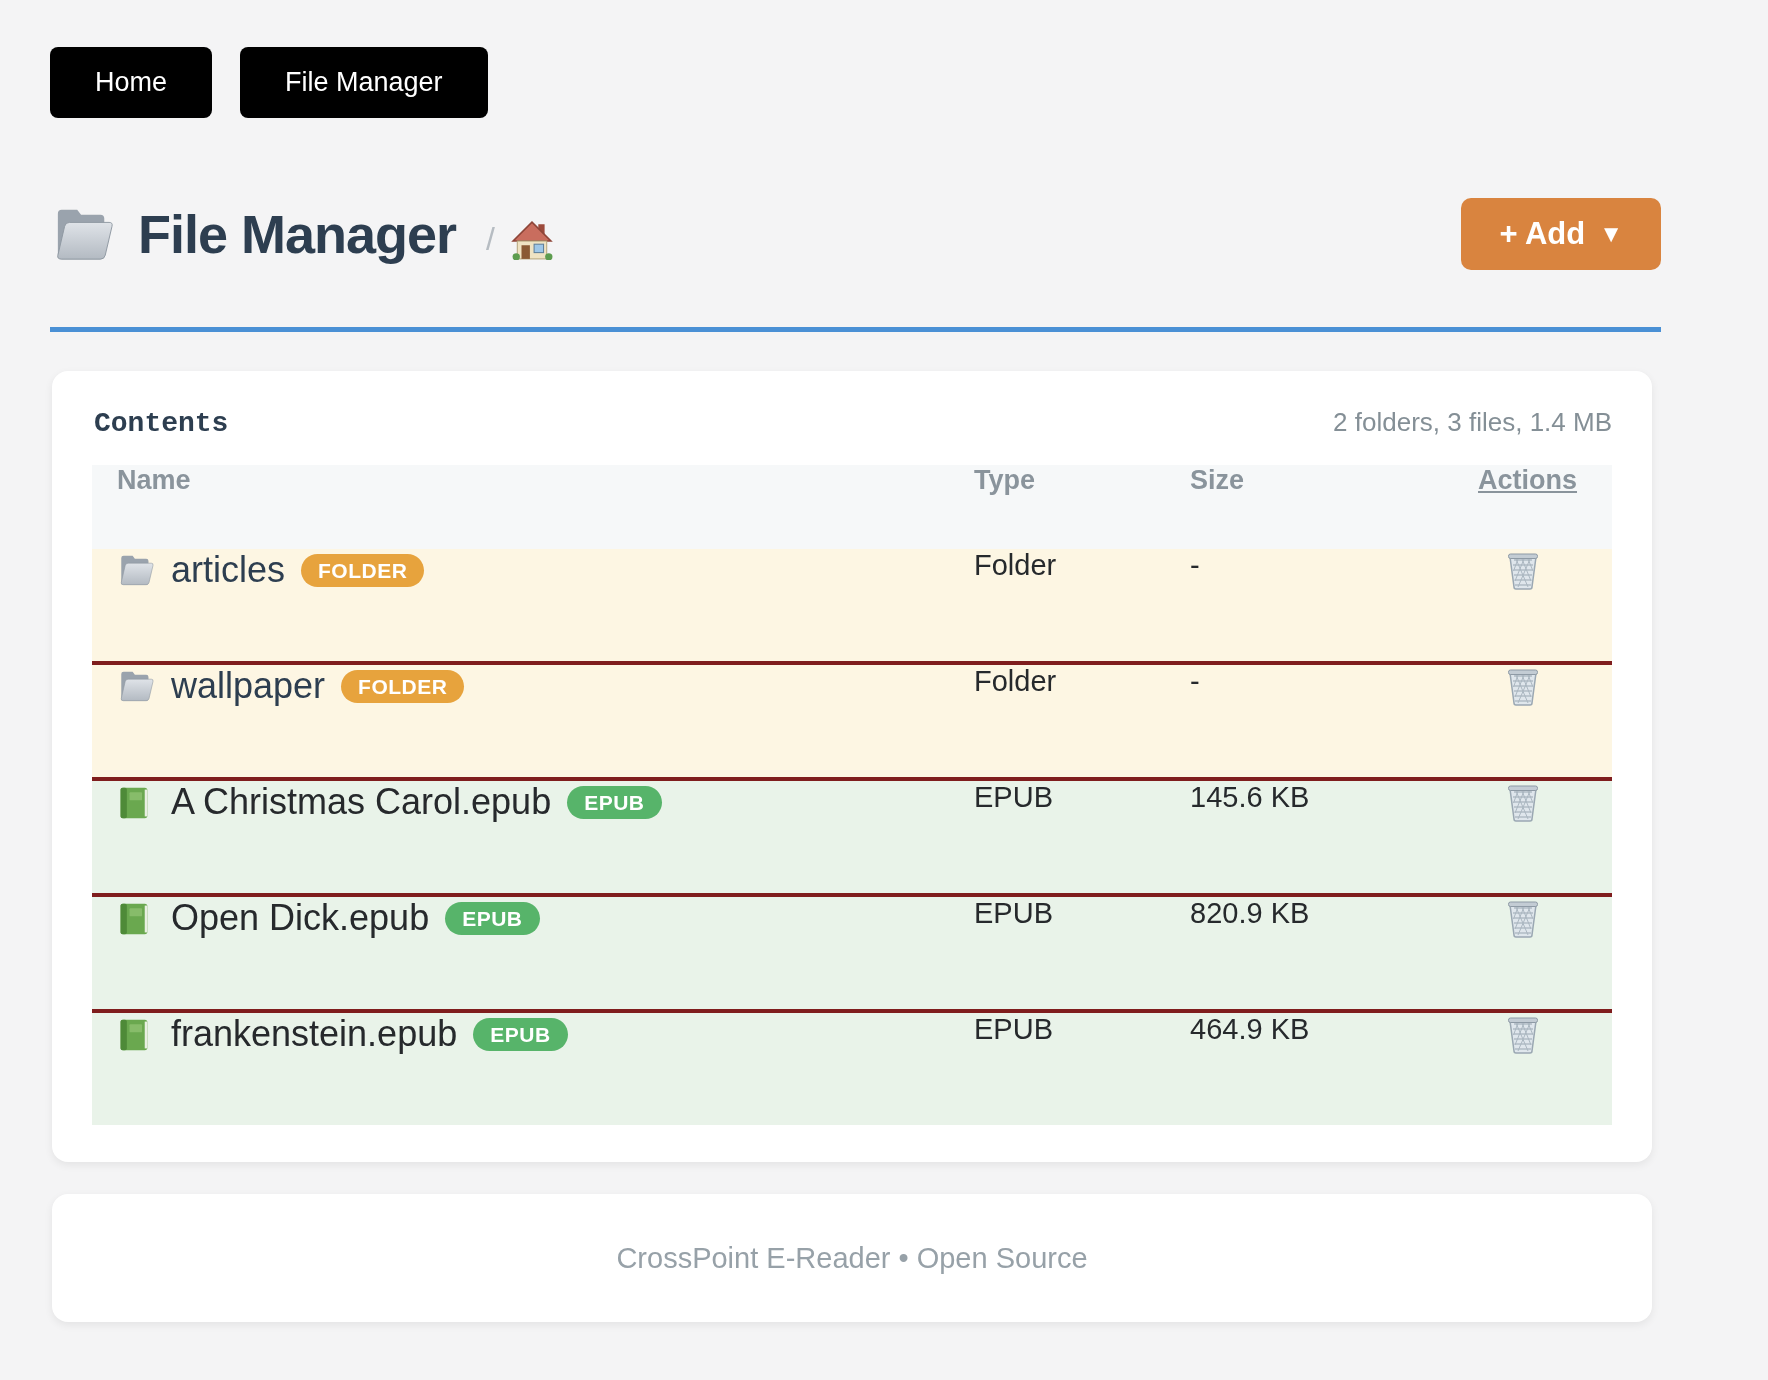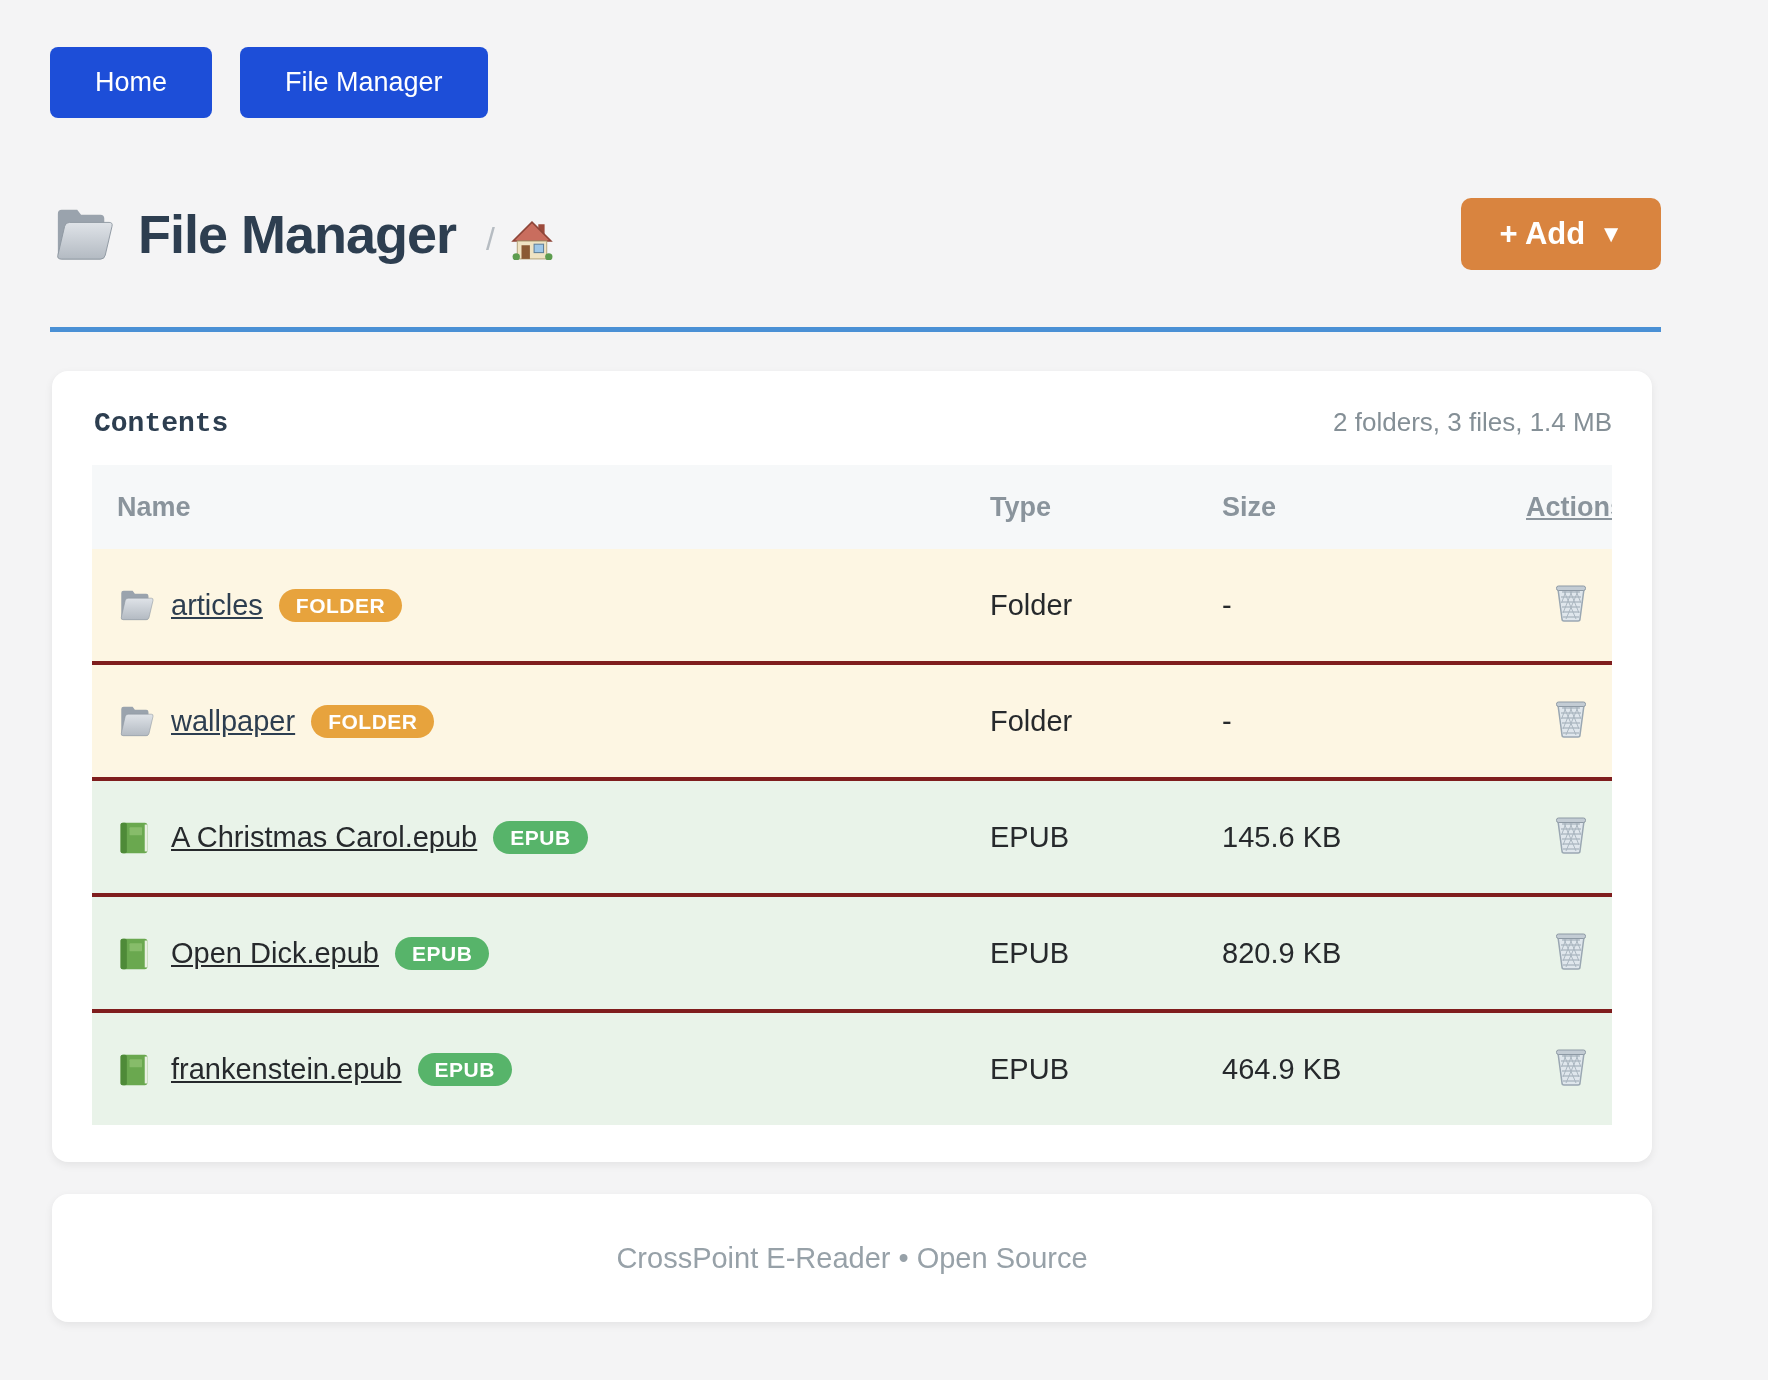--- a/index.html
+++ b/index.html
@@ -9,21 +9,21 @@
     font-family:"Liberation Sans","DejaVu Sans",sans-serif;
     color:#24292e;
     position:relative;
     overflow:hidden;
   }
   .page{position:absolute;left:0;top:0;width:1768px;height:1380px;}
 
   
   .nav{position:absolute;left:50px;top:47px;display:flex;gap:28px;}
   .nav-btn{
-    background:#1d4ed8;color:#fff;border:none;border-radius:8px;
+    background:#000000;color:#fff;border:none;border-radius:8px;
     font-size:27px;font-family:inherit;cursor:pointer;
     height:71px;padding:0 45px;display:flex;align-items:center;justify-content:center;
   }
 
   
   .header-row{position:absolute;left:50px;top:176px;width:1611px;height:116px;
     display:flex;align-items:center;}
   .title-folder{width:66px;height:58px;margin-right:22px;flex:0 0 auto;}
   h1.page-title{margin:0;font-size:54px;font-weight:bold;color:#2d3e50;letter-spacing:-1px;}
   .crumb-sep{color:#b6bcc2;font-size:32px;margin:10px 0 0 30px;}
@@ -42,33 +42,33 @@
     box-shadow:0 3px 8px rgba(0,0,0,0.07);
   }
   .contents-card{top:371px;height:791px;box-sizing:border-box;padding:0 40px;}
   .card-head{display:flex;align-items:baseline;justify-content:space-between;
     padding:36px 0 26px 2px;}
   .card-title{font-size:28px;font-weight:bold;color:#2d3e50;font-family:Liberation Mono, monospace;}
   .card-summary{font-size:26px;color:#848f96;}
 
   
   .table{width:1520px;}
-  .trow{display:flex;align-items:center;gap:16px;}
+  .trow{display:flex;align-items:flex-start;}
   .thead{background:#f6f8f9;height:84px;}
   .thead .cell{font-size:27px;font-weight:bold;color:#8a949c;}
   .cell{padding:0 25px;box-sizing:border-box;overflow:hidden;white-space:nowrap;}
   .col-name{flex:0 0 857px;display:flex;align-items:center;gap:16px;}
   .col-type{flex:0 0 216px;}
   .col-size{flex:0 0 288px;}
   .col-actions{flex:1 1 auto;text-decoration:underline;}
   .tbody .trow{height:112px;border-top:4px solid #7f1d1d;}
   .tbody .trow:first-child{border-top:none;}
   .trow.folder{background:#fdf6e3;}
   .trow.epub{background:#e9f3e9;}
-  .row-name{font-size:29px;text-decoration:underline;}
+  .row-name{font-size:36px;}
   .trow.folder .row-name{color:#2d3e50;}
   .trow.epub .row-name{color:#26292c;}
   .row-type,.row-size{font-size:29px;color:#26292c;}
   .badge{
     font-size:21px;font-weight:bold;color:#fff;letter-spacing:0.5px;
     border-radius:999px;padding:6px 17px;line-height:1;display:inline-block;
   }
   .trow.folder .badge{background:#e7a33d;}
   .trow.epub .badge{background:#57b46a;}
   .row-icon{width:38px;height:34px;flex:0 0 auto;line-height:0;}

